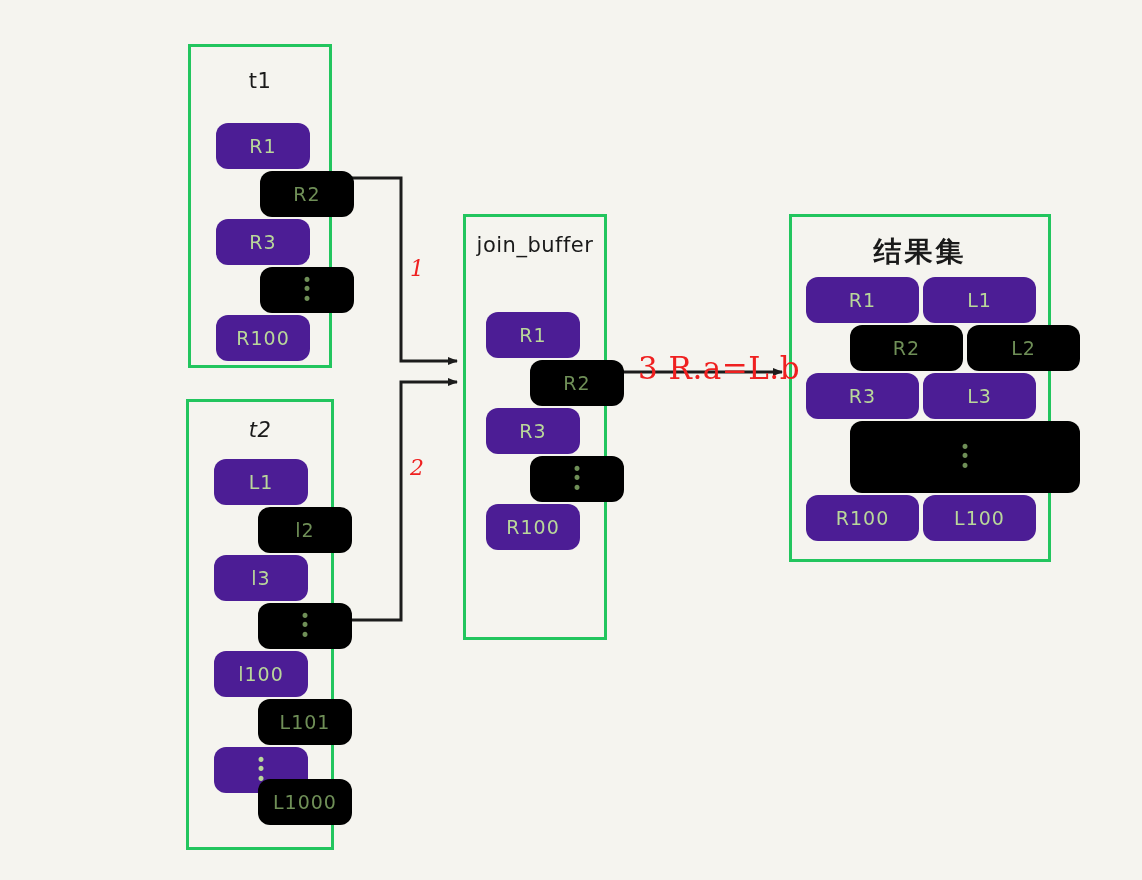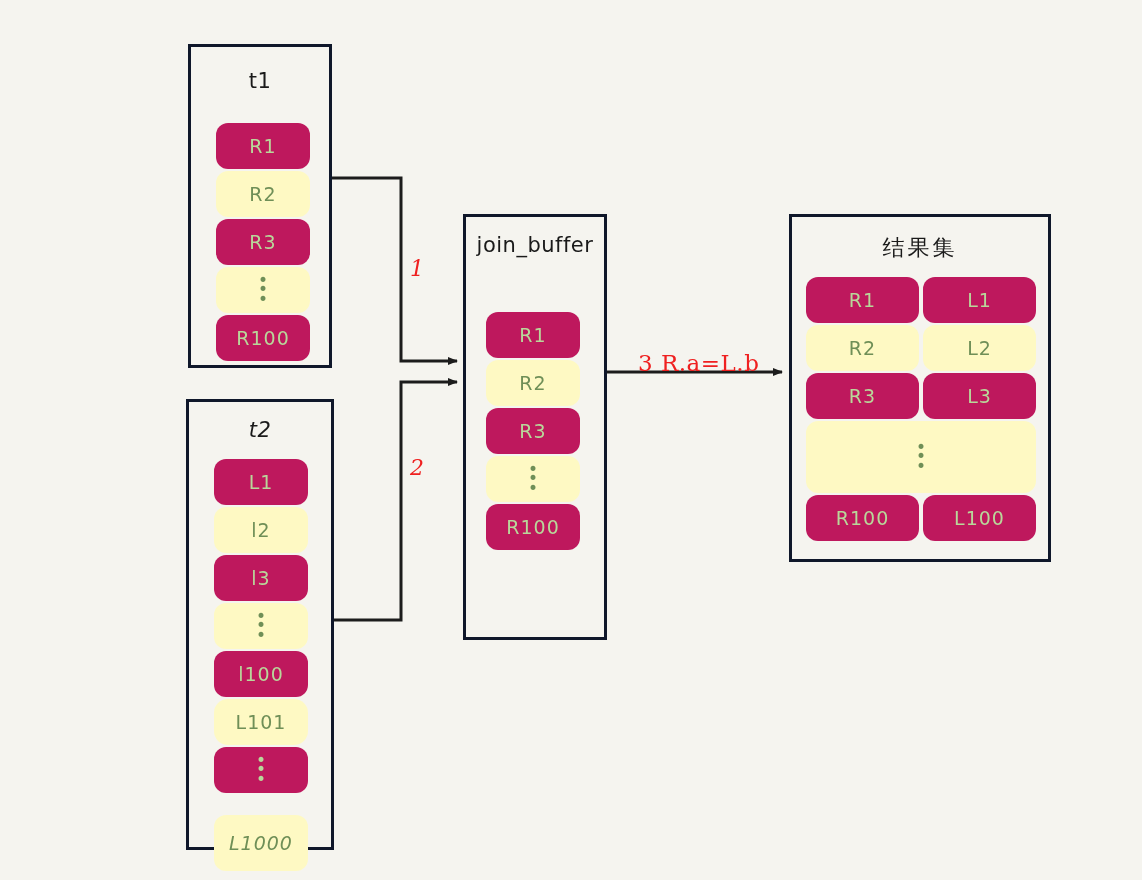--- a/index.html
+++ b/index.html
@@ -16,60 +16,61 @@
   #canvas {
     position: relative;
     width: 1142px;
     height: 880px;
   }
 
   
   .box {
     position: absolute;
     background: #f5f4ef;
-    border: 3px solid #0f172a;
+    border: 3px solid #22c55e;
     box-sizing: border-box;
   }
   .box-title {
     position: absolute;
     left: 0;
     right: 0;
     text-align: center;
     color: #1a1a1a;
     font-family: "DejaVu Sans", sans-serif;
     font-size: 21px;
     letter-spacing: 0.5px;
     white-space: nowrap;
   }
   .box-title.cjk {
-    font-weight: normal;
-    font-size: 22px;
+    font-weight: bold;
+    font-size: 28px;
     letter-spacing: 3px;
   }
 
   
   .pill {
     position: absolute;
     box-sizing: border-box;
     border-radius: 12px;
     display: flex;
     align-items: center;
     justify-content: center;
     font-family: "DejaVu Sans", sans-serif;
     font-size: 19px;
     letter-spacing: 1px;
     user-select: none;
   }
   .pill.dark {
-    background: #be185d;
+    background: #4c1d95;
     color: #b9d79a;
   }
   .pill.light {
-    background: #fef9c3;
+    background: #000000;
     color: #6f8f57;
+    margin-left: 44px;
   }
   .pill .dots {
     font-size: 17px;
     line-height: 0.55;
     letter-spacing: 0;
     text-align: center;
   }
   .pill .dots span {
     display: block;
   }
@@ -88,21 +89,21 @@
   .note {
     position: absolute;
     color: #ef2020;
     font-family: "DejaVu Serif", serif;
     font-style: italic;
     font-size: 22px;
     white-space: nowrap;
   }
   .note.formula {
     font-style: normal;
-    font-size: 23px;
+    font-size: 31px;
     letter-spacing: 0.5px;
   }
 </style>
 </head>
 <body>
 
 <div id="canvas">
 
   <svg class="svg-layer" viewBox="0 0 1142 880">
     <defs>
@@ -158,31 +159,31 @@
         <div class="pill light" style="left: 0px; top: 144px; width: 94px; height: 46px;">
           <div class="dots">
             <span>•</span>
             <span>•</span>
             <span>•</span>
           </div>
         </div>
         <div class="pill dark" style="left: 0px; top: 192px; width: 94px; height: 46px;">
           <span>l100</span>
         </div>
-        <div class="pill light" style="left: 0px; top: 240px; width: 94px; height: 46px; border-radius: 14px;">
+        <div class="pill light" style="left: 0px; top: 240px; width: 94px; height: 46px;">
           <span>L101</span>
         </div>
         <div class="pill dark" style="left: 0px; top: 288px; width: 94px; height: 46px;">
           <div class="dots">
             <span>•</span>
             <span>•</span>
             <span>•</span>
           </div>
         </div>
-        <div class="pill light" style="left: 0px; top: 356px; width: 94px; height: 56px; font-style: italic;">
+        <div class="pill light" style="left: 0px; top: 320px; width: 94px; height: 46px;">
           <span>L1000</span>
         </div>
       </div>
   </div>
 
   <div class="box" style="left:463px; top:214px; width:144px; height:426px;">
     <div class="box-title" style="top:16px;">join_buffer</div>
     <div id="rows-join_buffer" style="position:absolute; left:20px; top:95px; width:94px;">
         <div class="pill dark" style="left: 0px; top: 0px; width: 94px; height: 46px;">
           <span>R1</span>

